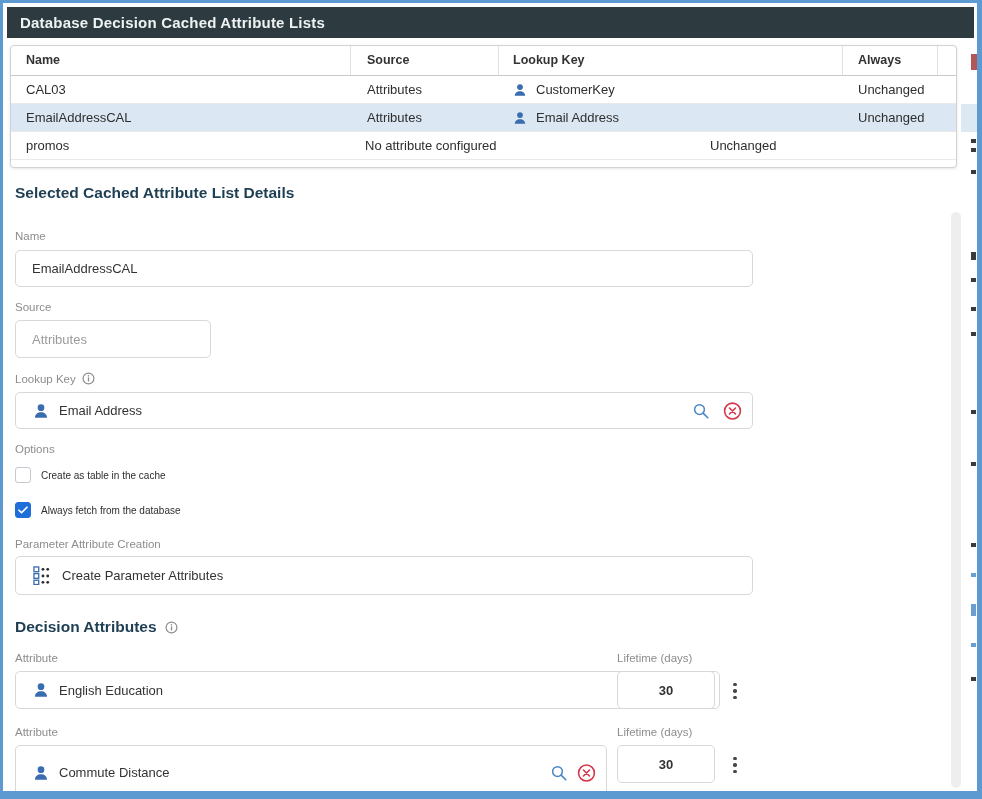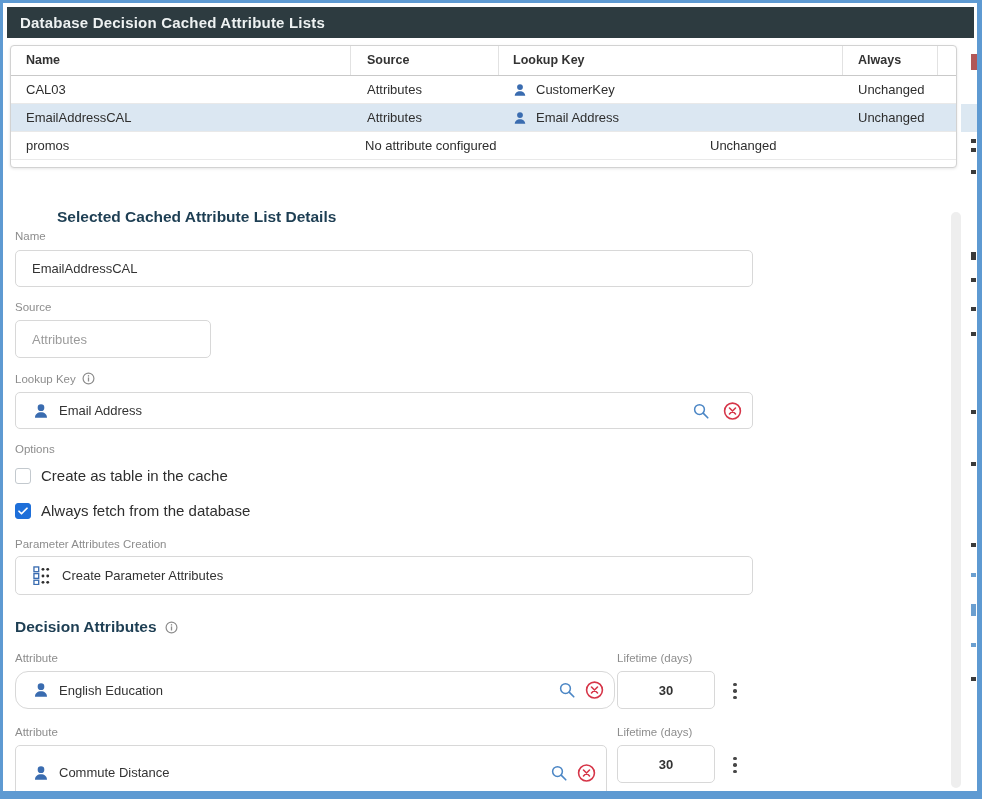--- a/index.html
+++ b/index.html
@@ -45,21 +45,21 @@
   .t-input .val { padding-left:16px; }
   .picker { padding-left:17px; gap:10px; }
   .picker .val { padding-left:0; }
   .icon-right { position:absolute; top:50%; transform:translateY(-50%); display:flex; }
 
   
   .cb-row { position:absolute; left:15px; display:flex; align-items:center; gap:10px; }
   .cb-box { width:16px; height:16px; border:1.5px solid #c3c9ce; border-radius:3px;
             background:#fff; display:flex; align-items:center; justify-content:center; }
   .cb-box.checked { background:#1e6fd9; border-color:#1e6fd9; }
-  .cb-label { font-size:15px; color:#2e2e2e; }
+  .cb-label { font-size:10px; color:#2e2e2e; }
 
   
   .btn-box { cursor:pointer; }
 
   
   .lifetime { justify-content:center;font-weight:bold; }
   .kebab { position:absolute; width:16px; height:24px; display:flex; flex-direction:column;
            align-items:center; justify-content:center; gap:3px; cursor:pointer; }
   .kebab i { width:3.5px; height:3.5px; border-radius:50%; background:#474747; display:block; }
 
@@ -116,21 +116,21 @@
     <div class="trow tbody-row">
       <div class="tcell c-name">promos</div>
       <div class="tcell c-lookup muted">
         <span>No attribute configured</span>
       </div>
       <div class="tcell c-state">Unchanged</div>
       <div class="tcell c-extra"></div>
     </div>
   </div>
 
-  <div class="section-h" style="top:208px;margin-left:42px;">Selected Cached Attribute List Details</div>
+  <div class="section-h" style="top:184px;">Selected Cached Attribute List Details</div>
 
   <div class="f-label" style="top:230px;">Name</div>
   <div class="t-input" style="top:250px; width:738px; height:37px;">
     <span class="val">EmailAddressCAL</span>
   </div>
 
   <div class="f-label" style="top:301px;">Source</div>
   <div class="t-input" style="top:320px; width:196px; height:38px;">
     <span class="val muted">Attributes</span>
   </div>
@@ -171,21 +171,21 @@
 
   <div class="cb-row" style="top:502px;">
     <span class="cb-box checked">
       <svg viewBox="0 0 24 24" width="12" height="12">
           <path d="M4 12.5l5 5L20 6.5" fill="none" stroke="#fff" stroke-width="3.4" stroke-linecap="round" stroke-linejoin="round"></path>
         </svg>
     </span>
     <span class="cb-label">Always fetch from the database</span>
   </div>
 
-  <div class="f-label" style="top:538px;">Parameter Attributes Creation</div>
+  <div class="f-label" style="top:538px;">Parameter Attribute Creation</div>
   <div class="t-input picker btn-box" style="top:556px; width:738px; height:39px;">
     <svg viewBox="0 0 20 20" width="19" height="19">
       <rect x="1" y="1" width="5" height="5" fill="none" stroke="#3a6cb0" stroke-width="1.4"></rect>
       <rect x="1" y="8" width="5" height="5" fill="none" stroke="#3a6cb0" stroke-width="1.4"></rect>
       <rect x="1" y="15" width="5" height="4.5" fill="none" stroke="#3a6cb0" stroke-width="1.4"></rect>
       <circle cx="10.5" cy="3.5" r="1.5" fill="#2e2e2e"></circle>
         <circle cx="15.5" cy="3.5" r="1.5" fill="#2e2e2e"></circle>
       <circle cx="10.5" cy="10.5" r="1.5" fill="#2e2e2e"></circle>
         <circle cx="15.5" cy="10.5" r="1.5" fill="#2e2e2e"></circle>
       <circle cx="10.5" cy="17.2" r="1.5" fill="#2e2e2e"></circle>
@@ -198,21 +198,21 @@
     <span>Decision Attributes</span>
     <svg viewBox="0 0 24 24" width="13" height="13">
         <circle cx="12" cy="12" r="10" fill="none" stroke="#8c8c8c" stroke-width="2.2"></circle>
         <rect x="10.8" y="10" width="2.4" height="7.5" fill="#8c8c8c"></rect>
         <rect x="10.8" y="5.8" width="2.4" height="2.6" fill="#8c8c8c"></rect>
       </svg>
   </div>
 
   <div class="f-label" style="top:652px;">Attribute</div>
   <div class="f-label" style="left:617px; top:652px;">Lifetime (days)</div>
-  <div class="t-input picker" style="top:671px; width:600px; height:38px;border-radius:13px;">
+  <div class="t-input picker" style="top:671px; width:705px; height:38px;">
     <svg viewBox="0 0 24 24" width="16" height="16">
         <path fill="#3a6cb0" d="M12 2a5 5 0 1 1 0 10 5 5 0 0 1 0-10zm-9 20c0-5 4-8 9-8s9 3 9 8z"></path>
       </svg>
     <span class="val">English Education</span>
     <span class="icon-right" style="right:38px;">
       <svg viewBox="0 0 24 24" width="18" height="18">
           <circle cx="10" cy="10" r="6.5" fill="none" stroke="#4b86c5" stroke-width="2"></circle>
           <line x1="15.2" y1="15.2" x2="21" y2="21" stroke="#4b86c5" stroke-width="2.2" stroke-linecap="round"></line>
         </svg>
     </span>

